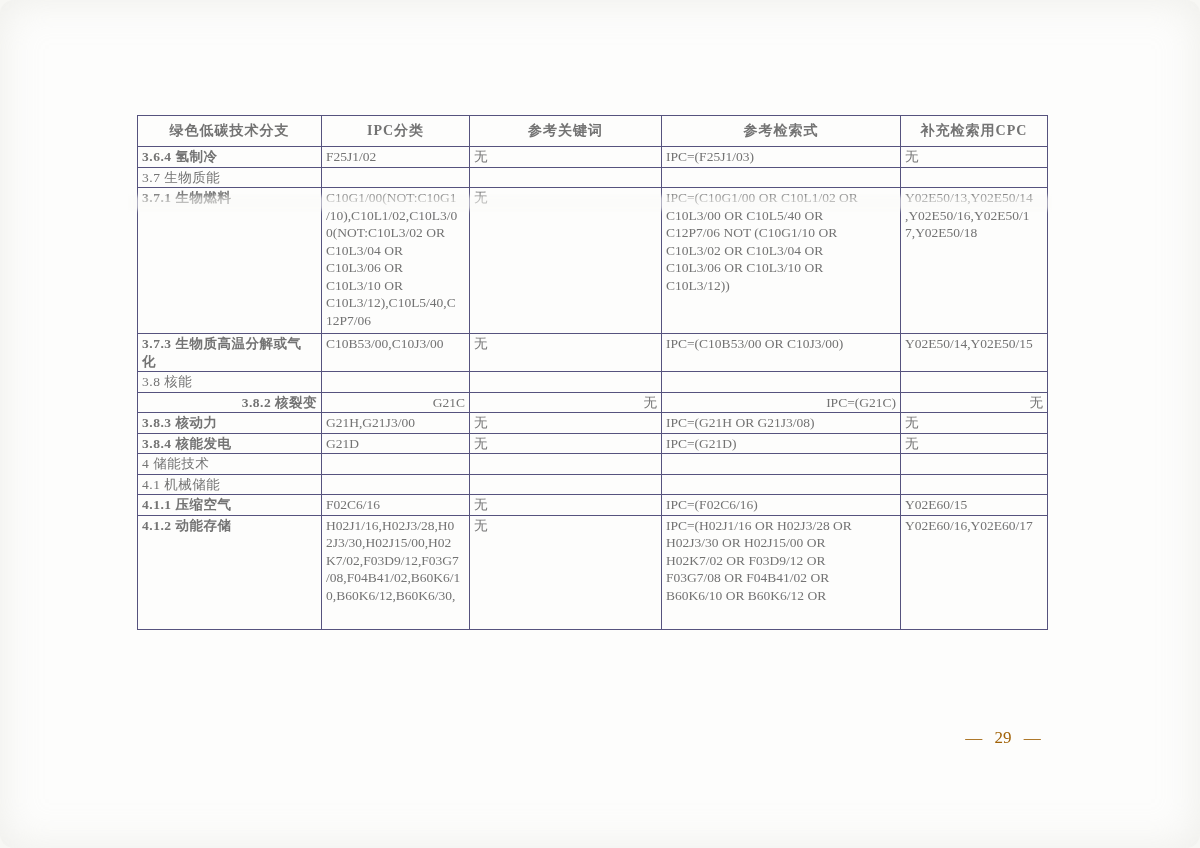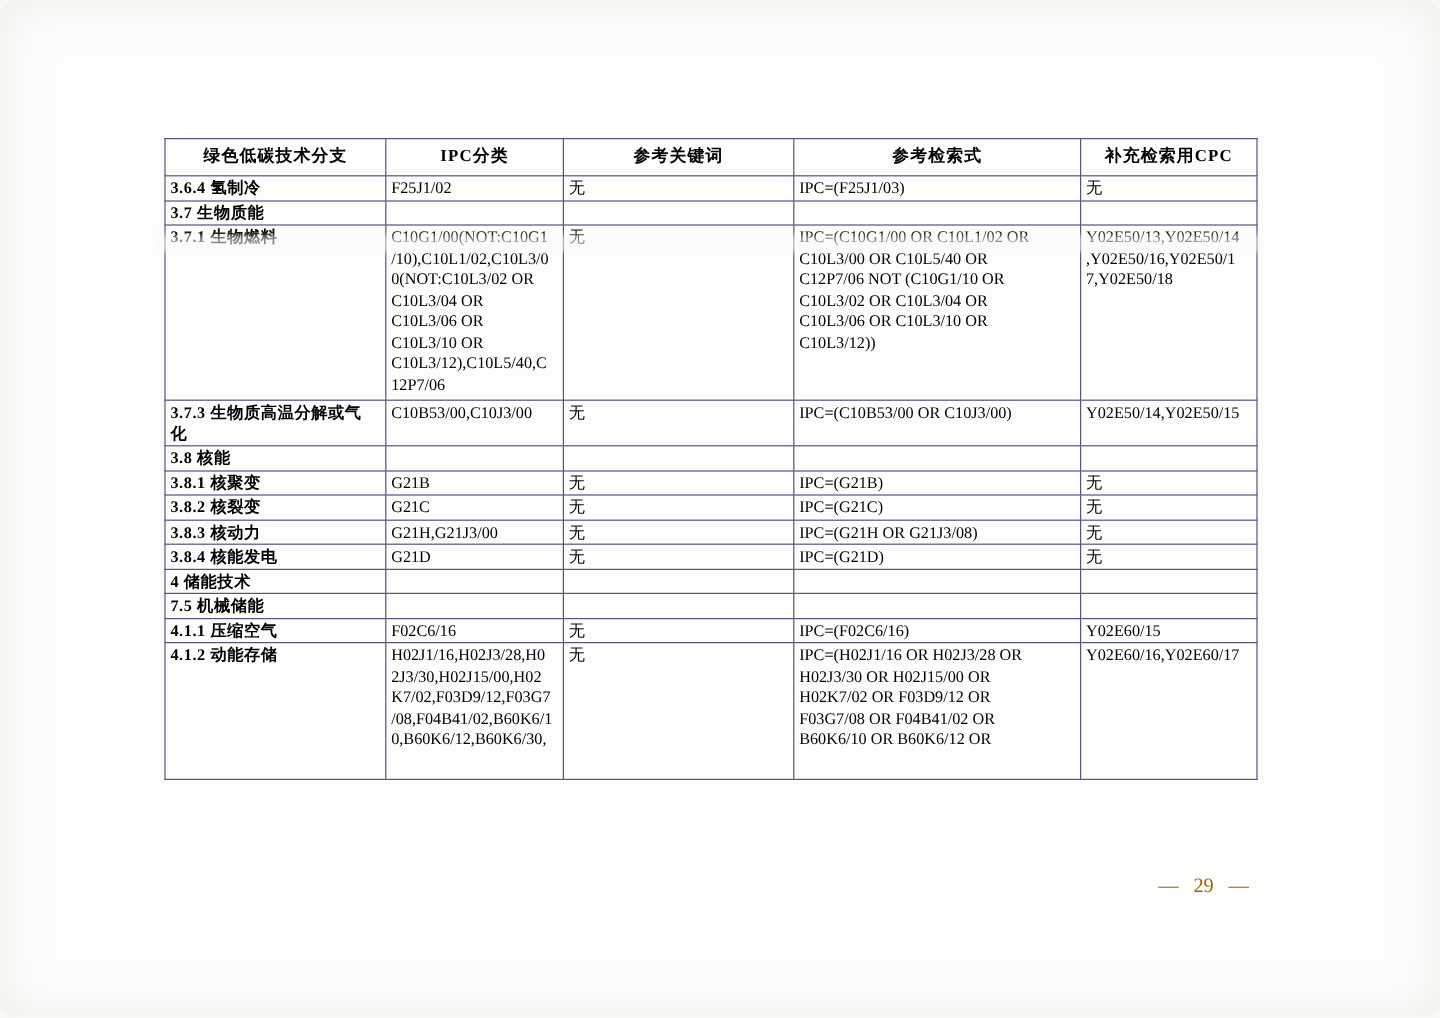--- a/index.html
+++ b/index.html
@@ -15,42 +15,42 @@
     border-radius: 14px;
     box-shadow: inset 0 0 40px rgba(210,210,200,0.35);
     overflow: hidden;
   }
   table.cls-table {
     position: absolute;
     left: 137px; top: 115px;
     width: 910px;
     border-collapse: collapse;
     table-layout: fixed;
-    color: #000000;
+    color: #737373;
     font-size: 13.5px;
     line-height: 17.5px;
   }
   table.cls-table th, table.cls-table td {
     border: 1px solid #56537e;
     vertical-align: top;
     padding: 1px 4px;
     white-space: pre-wrap;
     word-break: break-all;
     overflow: hidden;
   }
   table.cls-table th {
     height: 28px;
     font-size: 14px;
     font-weight: bold;
     text-align: center;
     vertical-align: middle;
     letter-spacing: 1px;
   }
   td.branch { font-weight: bold; letter-spacing: 0.5px; }
-  tr.section td { font-weight: bold; }
+  tr.section td { font-weight: normal; }
   .page-num {
     position: absolute;
     left: 948px; top: 728px;
     width: 110px;
     color: #a16207;
     font-size: 17px;
     text-align: center;
     word-spacing: 8px;
   }
   
@@ -129,28 +129,21 @@
           <td>IPC=(C10B53/00 OR C10J3/00)</td>
           <td>Y02E50/14,Y02E50/15</td>
         </tr>
         <tr class="section" style="height: 18px;">
           <td class="branch">3.8 核能</td>
           <td></td>
           <td></td>
           <td></td>
           <td></td>
         </tr>
-        <tr style="height: 18px;">
-          <td class="branch">3.8.1 核聚变</td>
-          <td>G21B</td>
-          <td>无</td>
-          <td>IPC=(G21B)</td>
-          <td>无</td>
-        </tr>
-        <tr style="height: 18px;">
+        <tr style="height: 18px; text-align: right;">
           <td class="branch">3.8.2 核裂变</td>
           <td>G21C</td>
           <td>无</td>
           <td>IPC=(G21C)</td>
           <td>无</td>
         </tr>
         <tr style="height: 18px;">
           <td class="branch">3.8.3 核动力</td>
           <td>G21H,G21J3/00</td>
           <td>无</td>
@@ -165,21 +158,21 @@
           <td>无</td>
         </tr>
         <tr class="section" style="height: 19px;">
           <td class="branch">4 储能技术</td>
           <td></td>
           <td></td>
           <td></td>
           <td></td>
         </tr>
         <tr class="section" style="height: 18px;">
-          <td class="branch">7.5 机械储能</td>
+          <td class="branch">4.1 机械储能</td>
           <td></td>
           <td></td>
           <td></td>
           <td></td>
         </tr>
         <tr style="height: 18px;">
           <td class="branch">4.1.1 压缩空气</td>
           <td>F02C6/16</td>
           <td>无</td>
           <td>IPC=(F02C6/16)</td>

